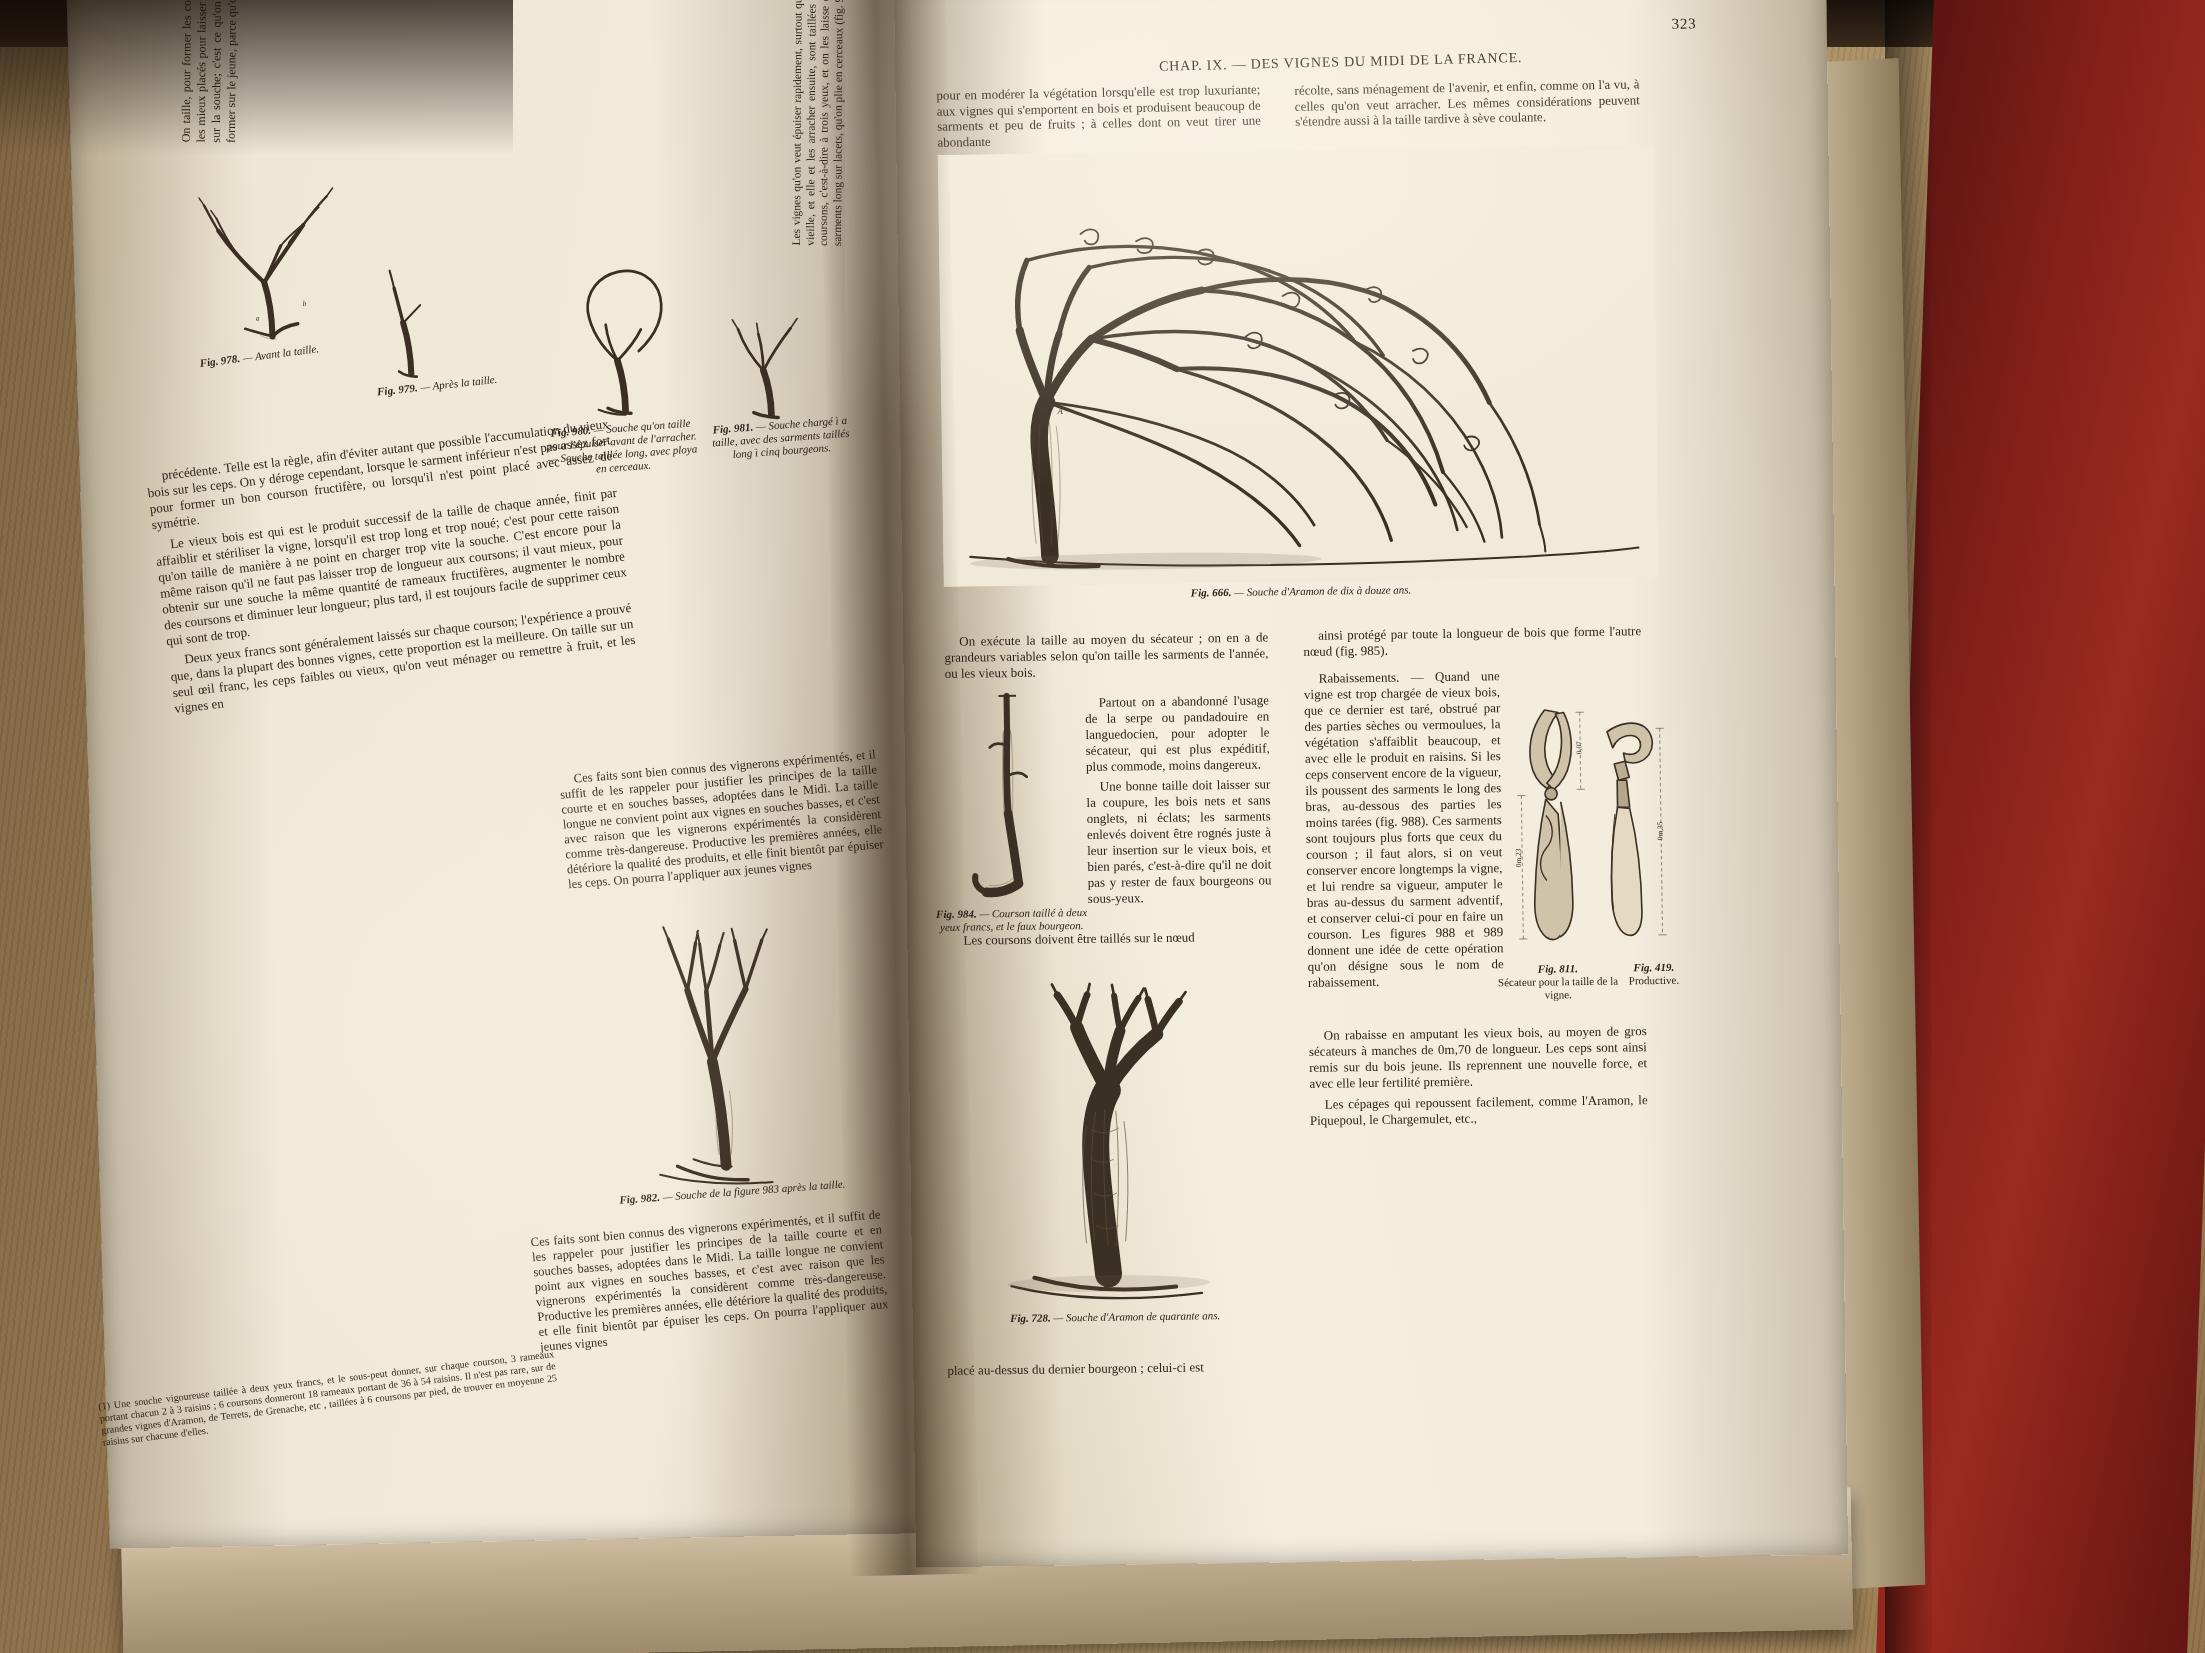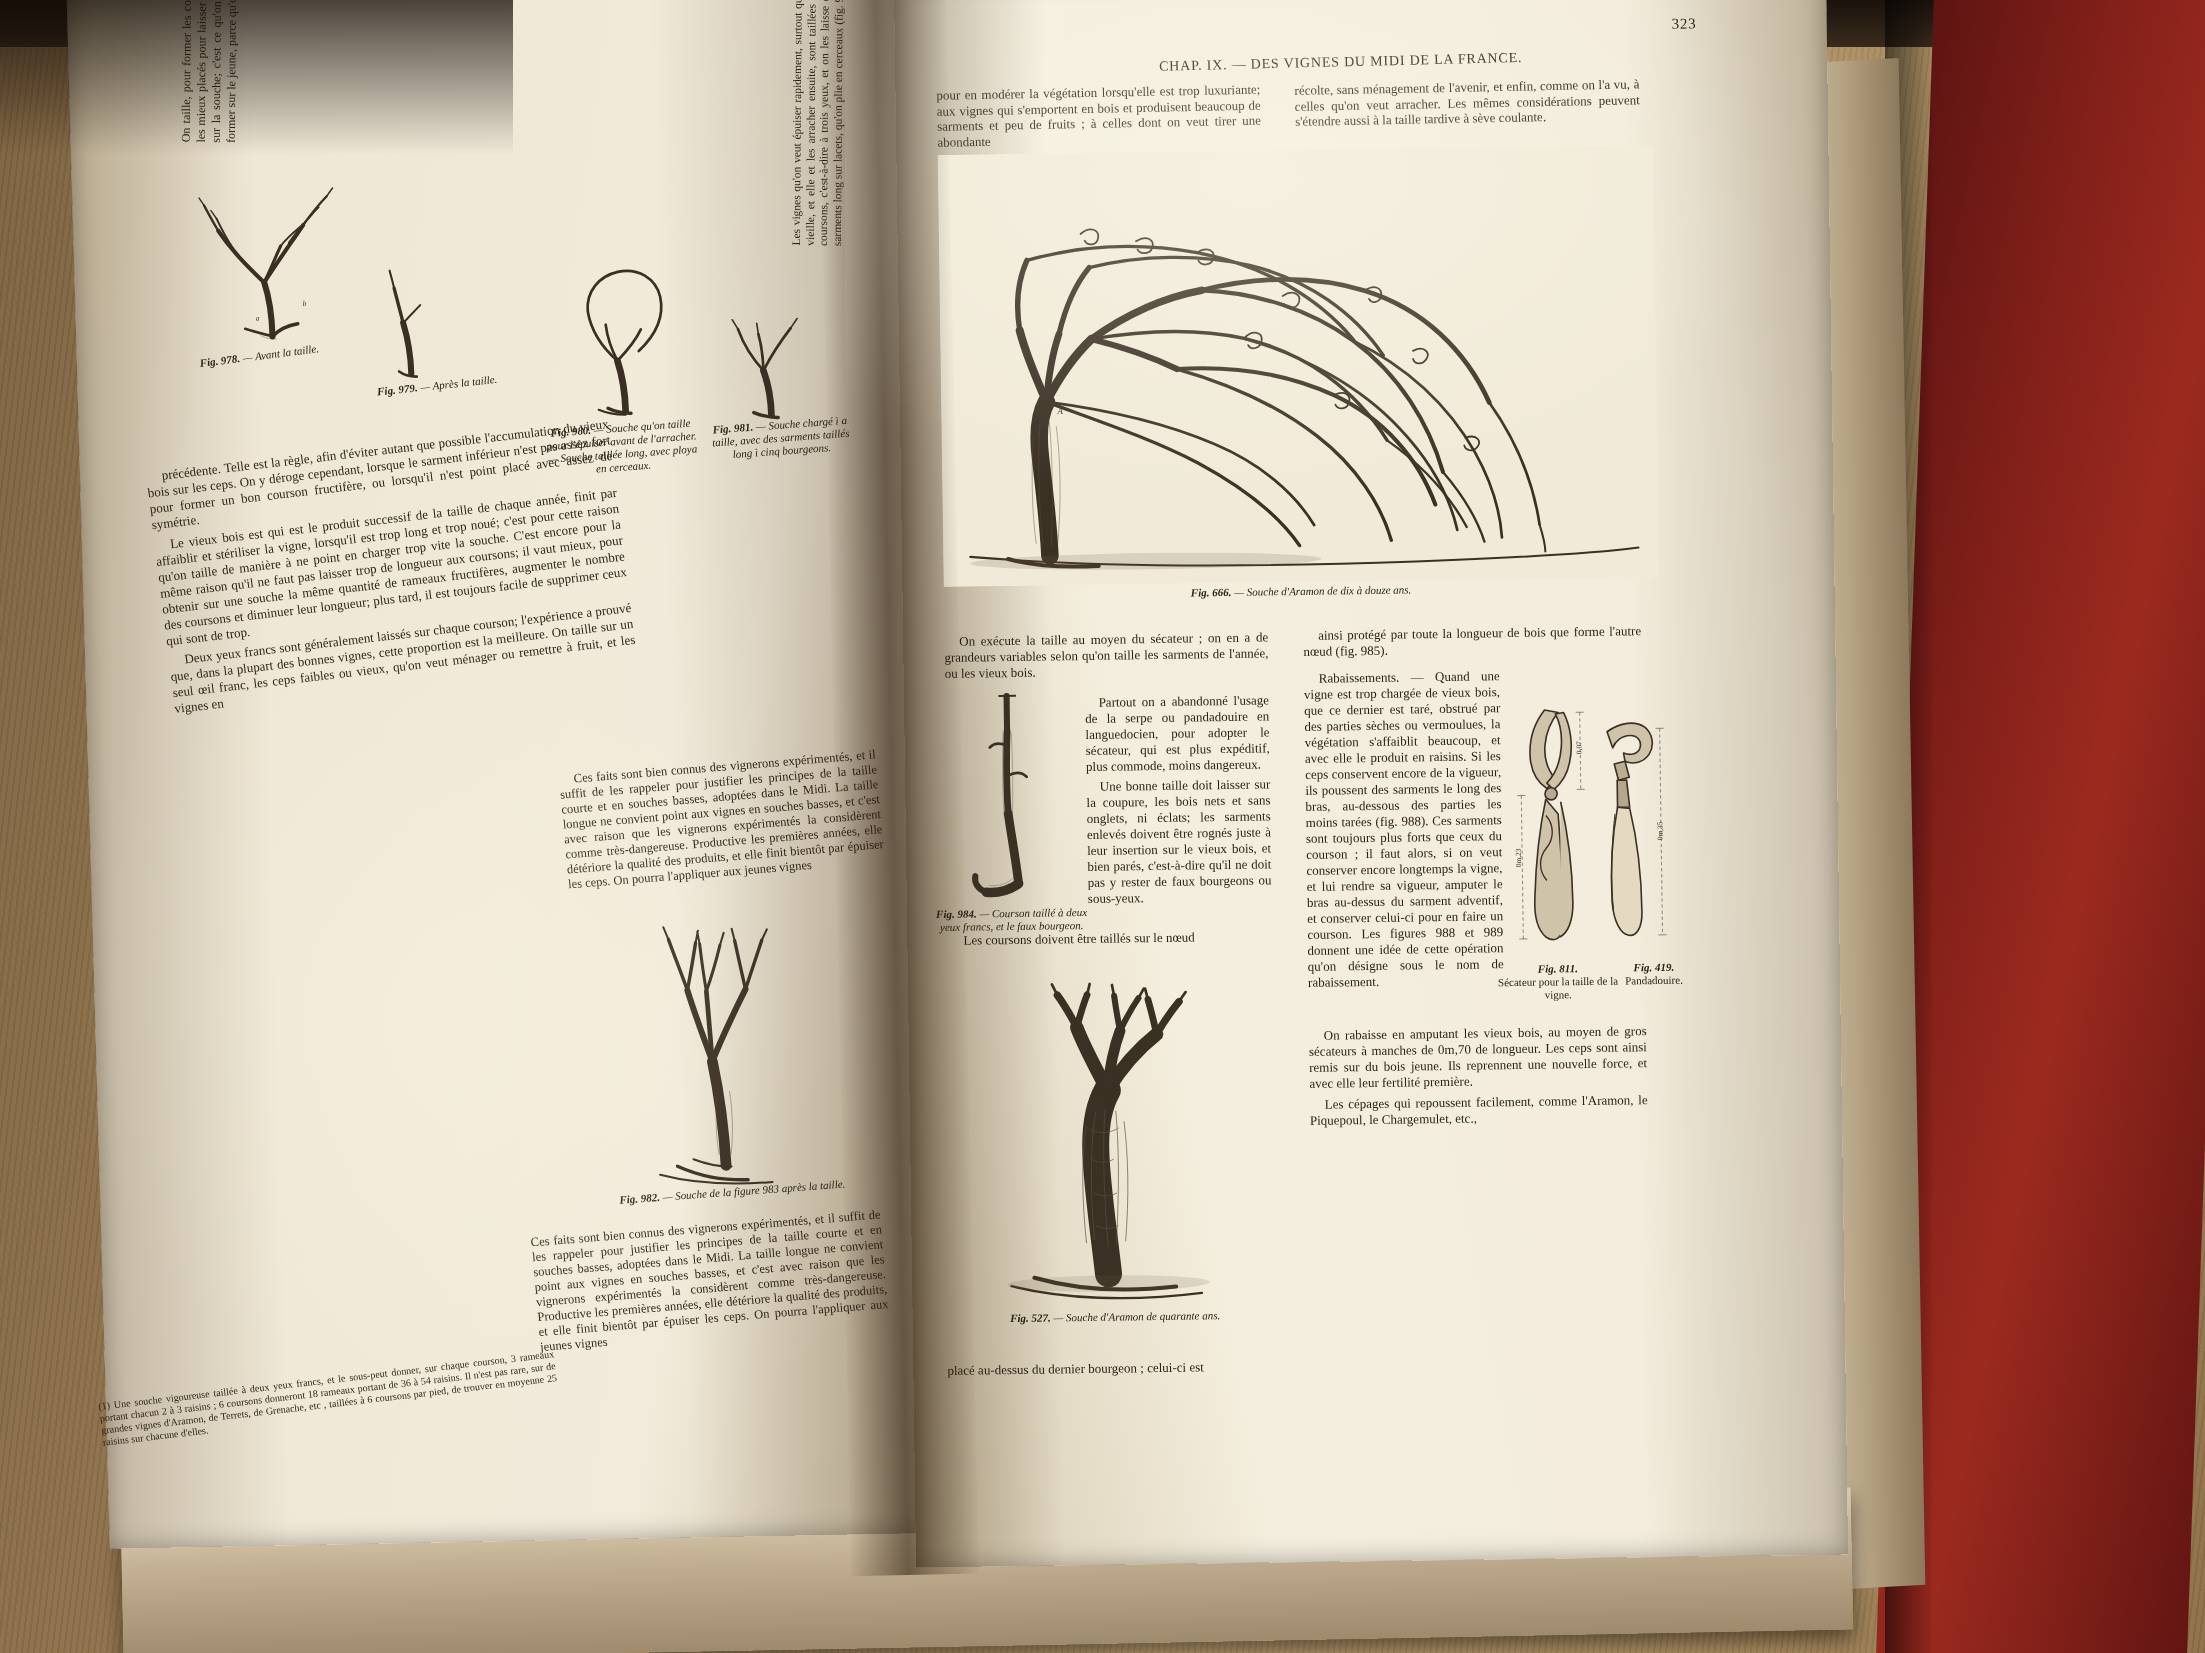--- a/index.html
+++ b/index.html
@@ -509,21 +509,21 @@
             <path d="M256 244 C262 296 262 356 256 422"></path>
             <path d="M208 300 c10 6 22 6 32 0"></path>
             <path d="M210 350 c12 6 24 6 34 0"></path>
             <path d="M206 256 c14 6 28 6 42 -2"></path>
             <path d="M212 398 c12 6 24 6 34 0"></path>
           </g>
           <ellipse cx="230" cy="484" rx="150" ry="12" fill="#6d5f48" opacity="0.16"></ellipse>
         </svg>
       </div>
       <div class="caption" style="position:absolute; left:27px; top:1334px; width:351px;">
-        <b class="it">Fig. 527.</b>
+        <b class="it">Fig. 728.</b>
         <span class="it">— Souche d'Aramon de quarante ans.</span>
       </div>
 
       <div class="col body-text" style="left:34px; top:1384px; width:338px; font-size:13px; line-height:16px;">
         <p style="margin:0;"><span>placé au-dessus du dernier bourgeon ; celui-ci est</span></p>
       </div>
 
       <div class="col body-text" style="left:400px; top:654px; width:338px; font-size:13px; line-height:16px;">
         <p style="margin:0 0 5.4px 0; text-indent:15px;"><span>ainsi protégé par toute la longueur de bois que forme l'autre nœud (fig. 985).</span></p>
       </div>
@@ -581,21 +581,21 @@
           </g>
         </svg>
       </div>
 
       <div class="caption tiny-text" style="position:absolute; left:589px; top:992px; width:122px; text-align:center;">
         <b class="it">Fig. 811.</b><br>
         <span>Sécateur pour la taille de la vigne.</span>
       </div>
       <div class="caption tiny-text" style="position:absolute; left:692px; top:992px; width:108px; text-align:center;">
         <b class="it">Fig. 419.</b><br>
-        <span>Pandadouire.</span>
+        <span>Productive.</span>
       </div>
 
       <div class="col body-text" style="left:400px; top:1040px; width:338px; font-size:13px; line-height:16px;">
         <p style="margin:0 0 4.7px 0; text-indent:0px;"><span style="visibility:hidden">Rabaissements. — Quand une vigne est trop chargée de vieux bois, que ce dernier est taré, obstrué par des parties sèches ou vermoulues, la végétation s'affaiblit beaucoup, et avec elle le produit en raisins. Si les ceps conservent encore de la vigueur, ils poussent des sarments le long des bras, au-dessous des parties les moins tarées (fig. 988). Ces sarments sont toujours plus forts que ceux du courson ; il faut alors, si on veut conserver encore longtemps la vigne, et lui rendre sa vigueur, amputer le bras au-dessus du sarment adventif, et conserver celui-ci pour en faire un courson. Les figures 988 et 989 donnent une idée de cette opération qu'on désigne sous le nom de rabaissement.</span></p>
       </div>
 
       <div class="col body-text" style="left:400px; top:1054px; width:338px; font-size:13px; line-height:16px;">
         <p style="margin:0 0 4.7px 0; text-indent:15px;"><span>On rabaisse en amputant les vieux bois, au moyen de gros sécateurs à manches de 0m,70 de longueur. Les ceps sont ainsi remis sur du bois jeune. Ils reprennent une nouvelle force, et avec elle leur fertilité première.</span></p>
         <p style="margin:0 0 4.7px 0; text-indent:15px;"><span>Les cépages qui repoussent facilement, comme l'Aramon, le Piquepoul, le Chargemulet, etc.,</span></p>
       </div>

